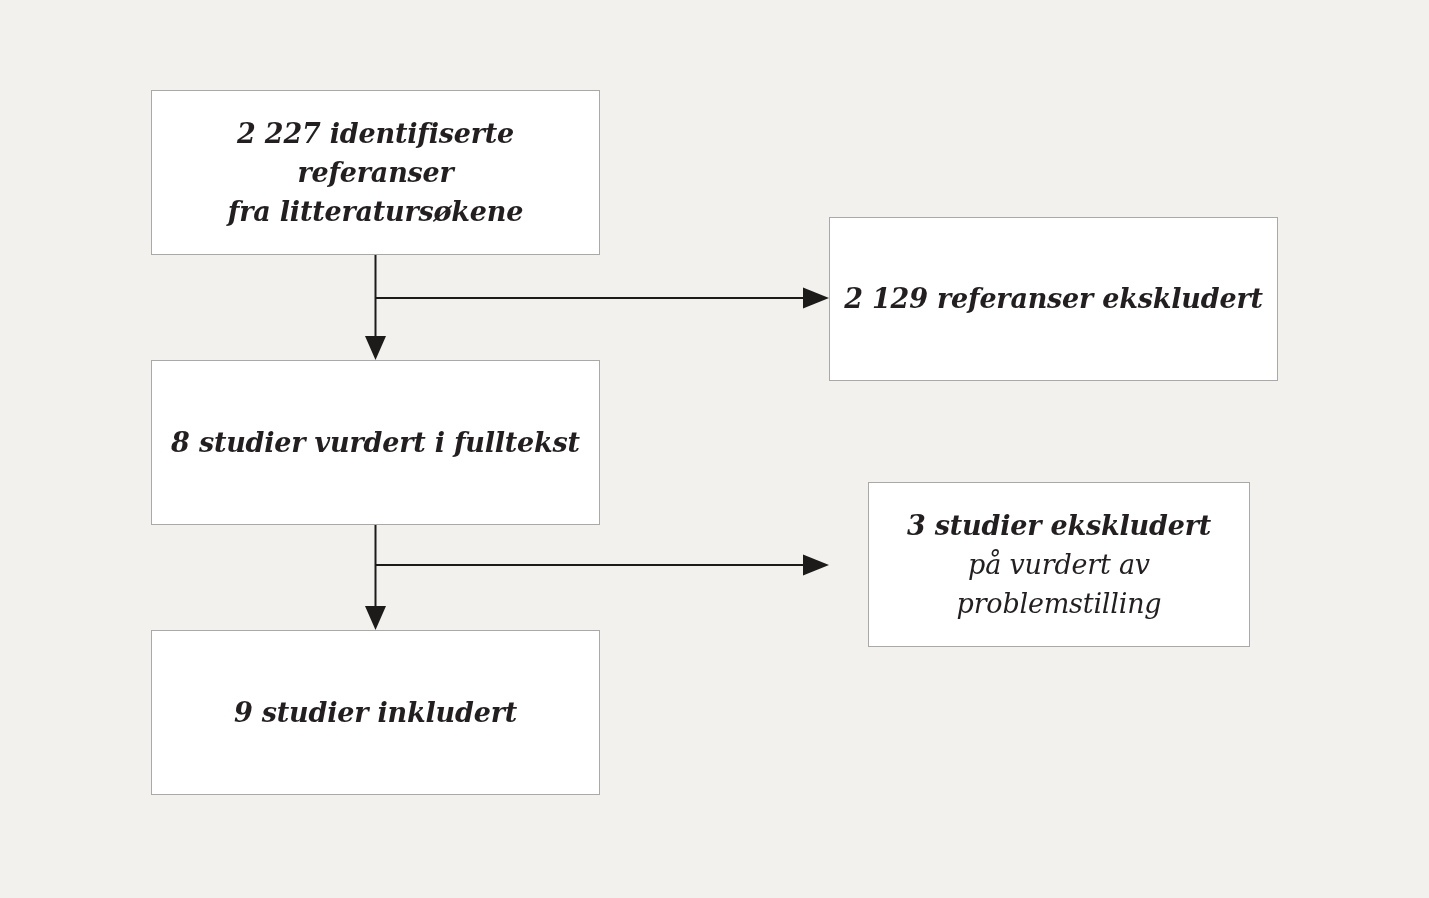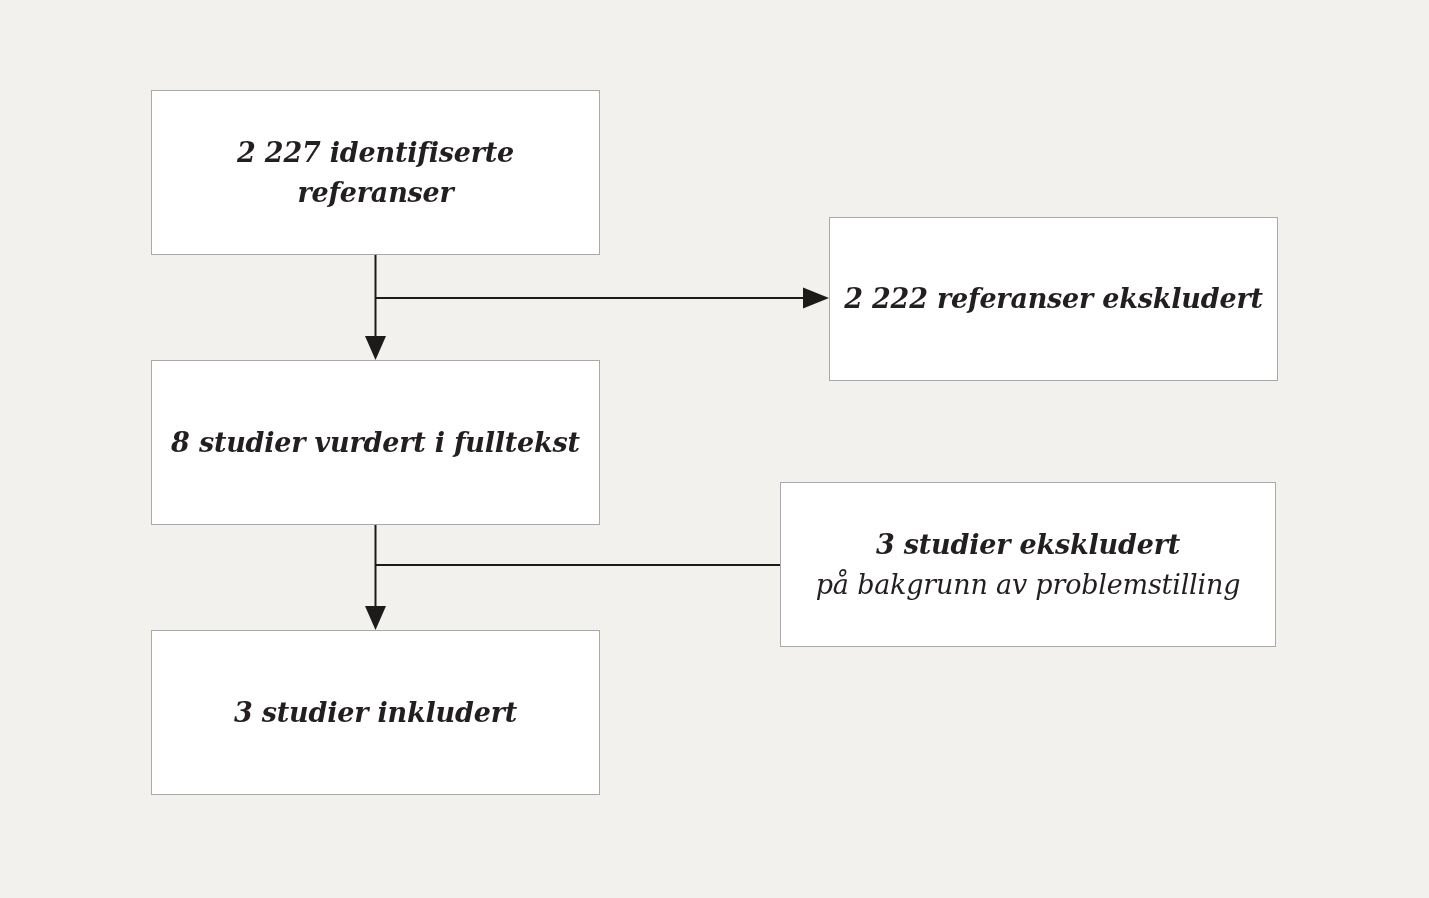--- a/index.html
+++ b/index.html
@@ -31,21 +31,21 @@
     letter-spacing: -0.2px;
     padding: 16px 10px;
   }
 
   .strong { font-weight: bold; }
 
   #box-identified { left: 151px; top: 90px;  width: 449px; height: 165px; }
   #box-fulltext   { left: 151px; top: 360px; width: 449px; height: 165px; }
   #box-included   { left: 151px; top: 630px; width: 449px; height: 165px; }
   #box-excluded-refs    { left: 829px; top: 217px; width: 449px; height: 164px; }
-  #box-excluded-studies { left: 780px; top: 482px; width: 496px; height: 165px; }
+  #box-excluded-studies { left: 868px; top: 482px; width: 382px; height: 165px; }
 
   #connectors {
     position: absolute;
     left: 0;
     top: 0;
     pointer-events: none;
   }
   #connectors line { stroke: var(--arrow, #1d1b1a); stroke-width: 2; }
   #connectors polygon { fill: var(--arrow, #1d1b1a); }
 </style>
@@ -68,32 +68,33 @@
       <polygon points="375.5,630 365,606 386,606"></polygon>
     </g>
     <g>
       <line x1="375.5" y1="565" x2="806" y2="565"></line>
       <polygon points="829,565 803,554.5 803,575.5"></polygon>
     </g>
   </svg>
 
   <div class="flow-box" id="box-identified">
     <span class="strong">2 227 identifiserte referanser</span>
+    <span class="strong">fra litteratursøkene</span>
   </div>
 
   <div class="flow-box" id="box-excluded-refs">
-    <span class="strong">2 222 referanser ekskludert</span>
+    <span class="strong">2 129 referanser ekskludert</span>
   </div>
 
   <div class="flow-box" id="box-fulltext">
     <span class="strong">8 studier vurdert i fulltekst</span>
   </div>
 
   <div class="flow-box" id="box-excluded-studies">
     <span class="strong">3 studier ekskludert</span>
-    <span>på bakgrunn av problemstilling</span>
+    <span>på vurdert av problemstilling</span>
   </div>
 
   <div class="flow-box" id="box-included">
-    <span class="strong">3 studier inkludert</span>
+    <span class="strong">9 studier inkludert</span>
   </div>
 
 </div>
 
 </body></html>

